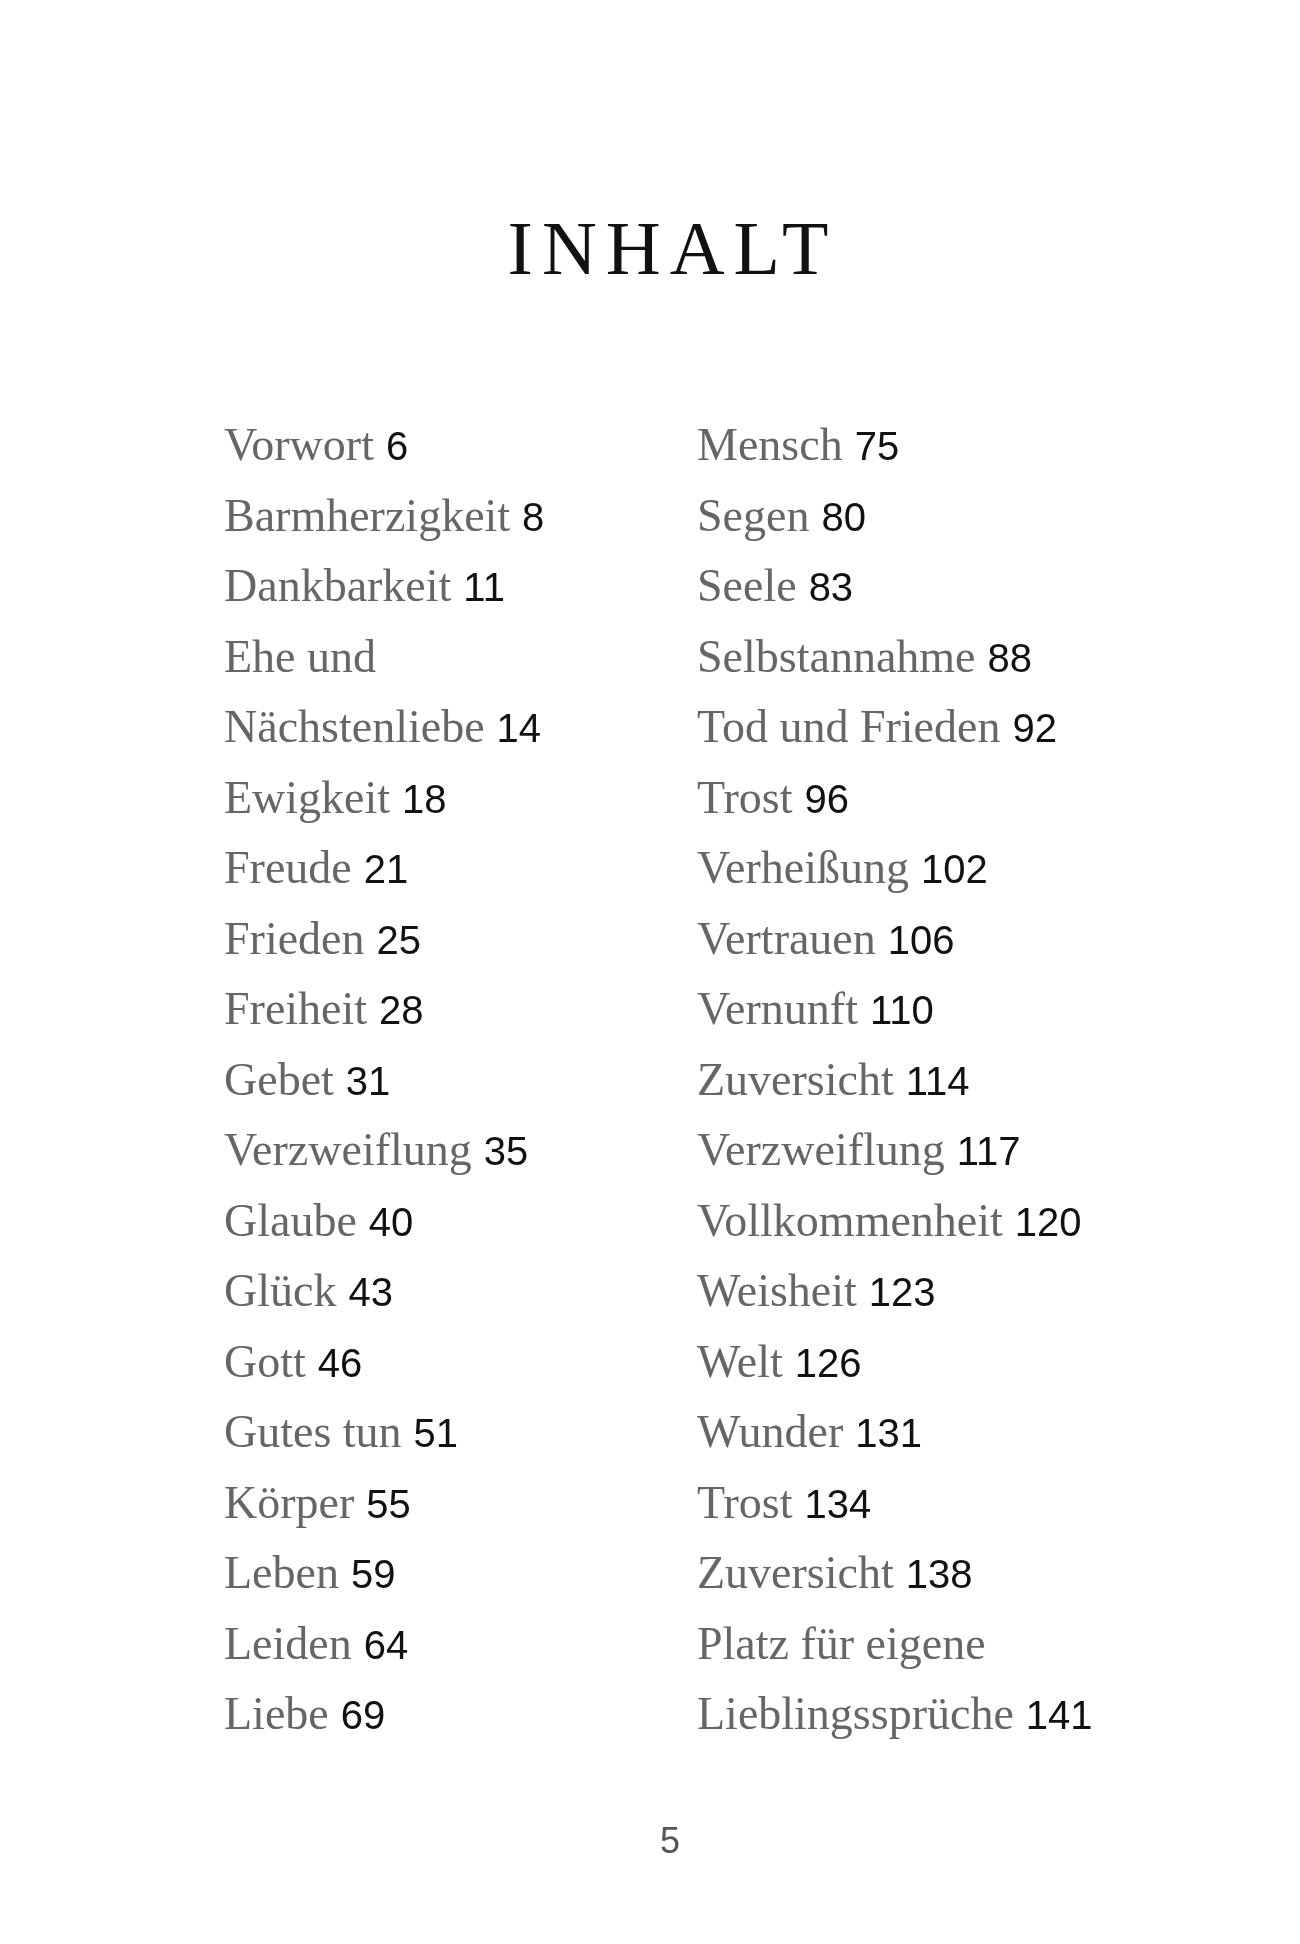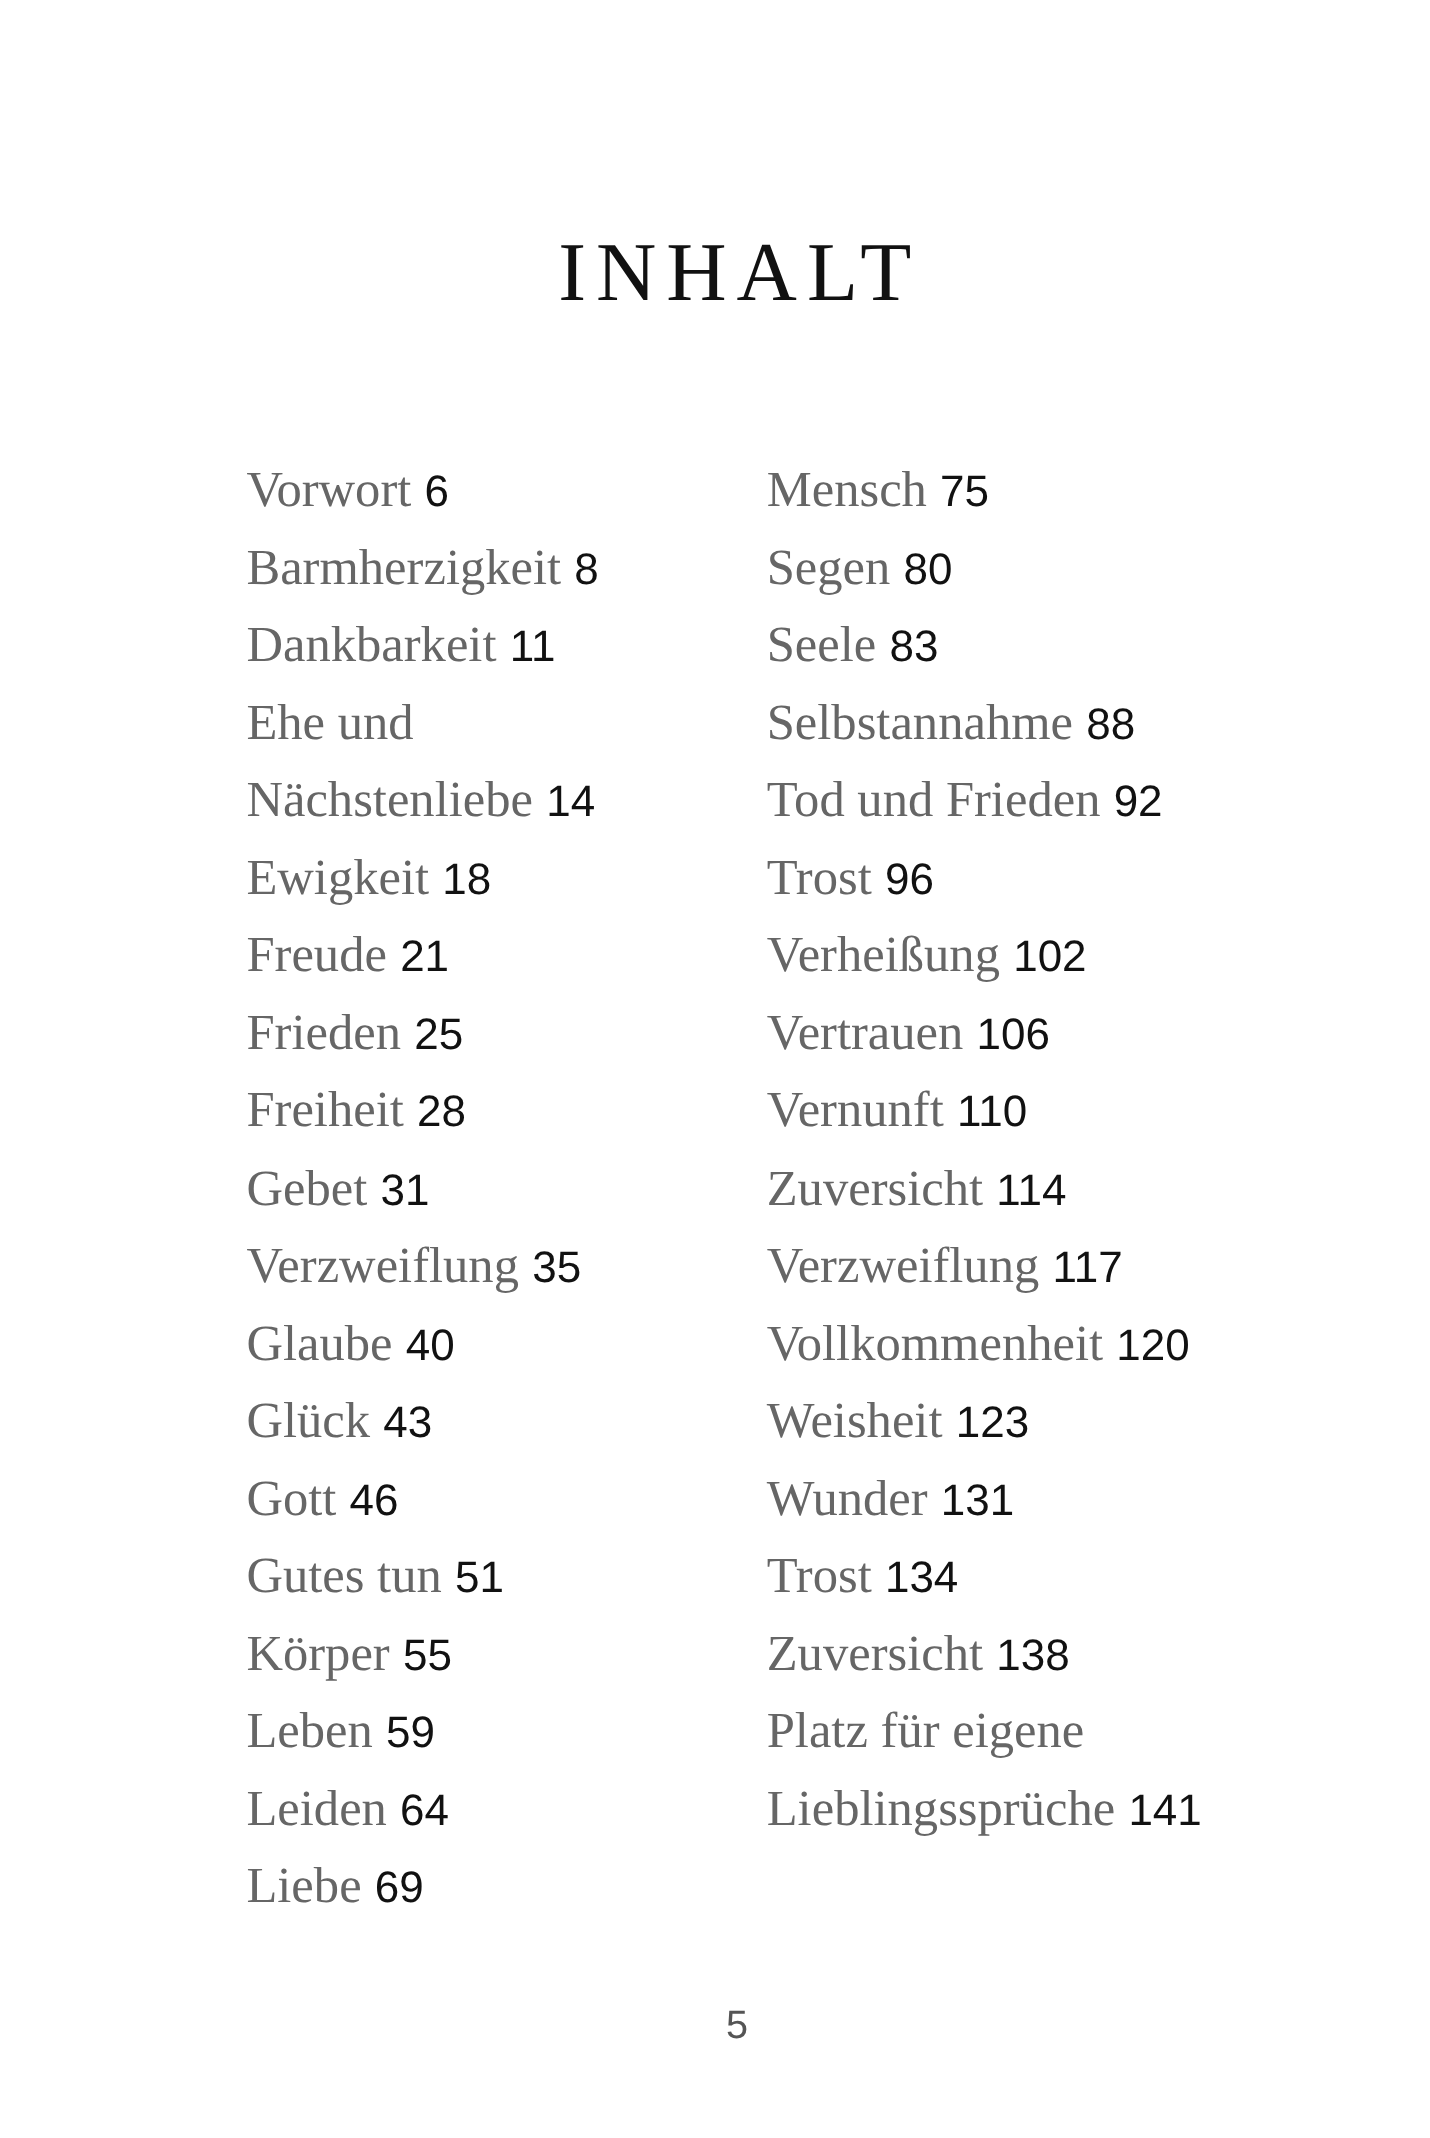--- a/index.html
+++ b/index.html
@@ -103,20 +103,21 @@
     <li class="toc-entry"><span class="entry-title">Selbstannahme</span><span class="entry-page">88</span></li>
     <li class="toc-entry"><span class="entry-title">Tod und Frieden</span><span class="entry-page">92</span></li>
     <li class="toc-entry"><span class="entry-title">Trost</span><span class="entry-page">96</span></li>
     <li class="toc-entry"><span class="entry-title">Verheißung</span><span class="entry-page">102</span></li>
     <li class="toc-entry"><span class="entry-title">Vertrauen</span><span class="entry-page">106</span></li>
     <li class="toc-entry"><span class="entry-title">Vernunft</span><span class="entry-page">110</span></li>
     <li class="toc-entry"><span class="entry-title">Zuversicht</span><span class="entry-page">114</span></li>
     <li class="toc-entry"><span class="entry-title">Verzweiflung</span><span class="entry-page">117</span></li>
     <li class="toc-entry"><span class="entry-title">Vollkommenheit</span><span class="entry-page">120</span></li>
     <li class="toc-entry"><span class="entry-title">Weisheit</span><span class="entry-page">123</span></li>
+    <li class="toc-entry"><span class="entry-title">Welt</span><span class="entry-page">126</span></li>
     <li class="toc-entry"><span class="entry-title">Wunder</span><span class="entry-page">131</span></li>
     <li class="toc-entry"><span class="entry-title">Trost</span><span class="entry-page">134</span></li>
     <li class="toc-entry"><span class="entry-title">Zuversicht</span><span class="entry-page">138</span></li>
     <li class="toc-entry"><span class="entry-title">Platz für eigene</span><span class="entry-page"></span></li>
     <li class="toc-entry"><span class="entry-title">Lieblingssprüche</span><span class="entry-page">141</span></li>
   </ul>
 </div>
 
 <div class="page-number">5</div>
 

